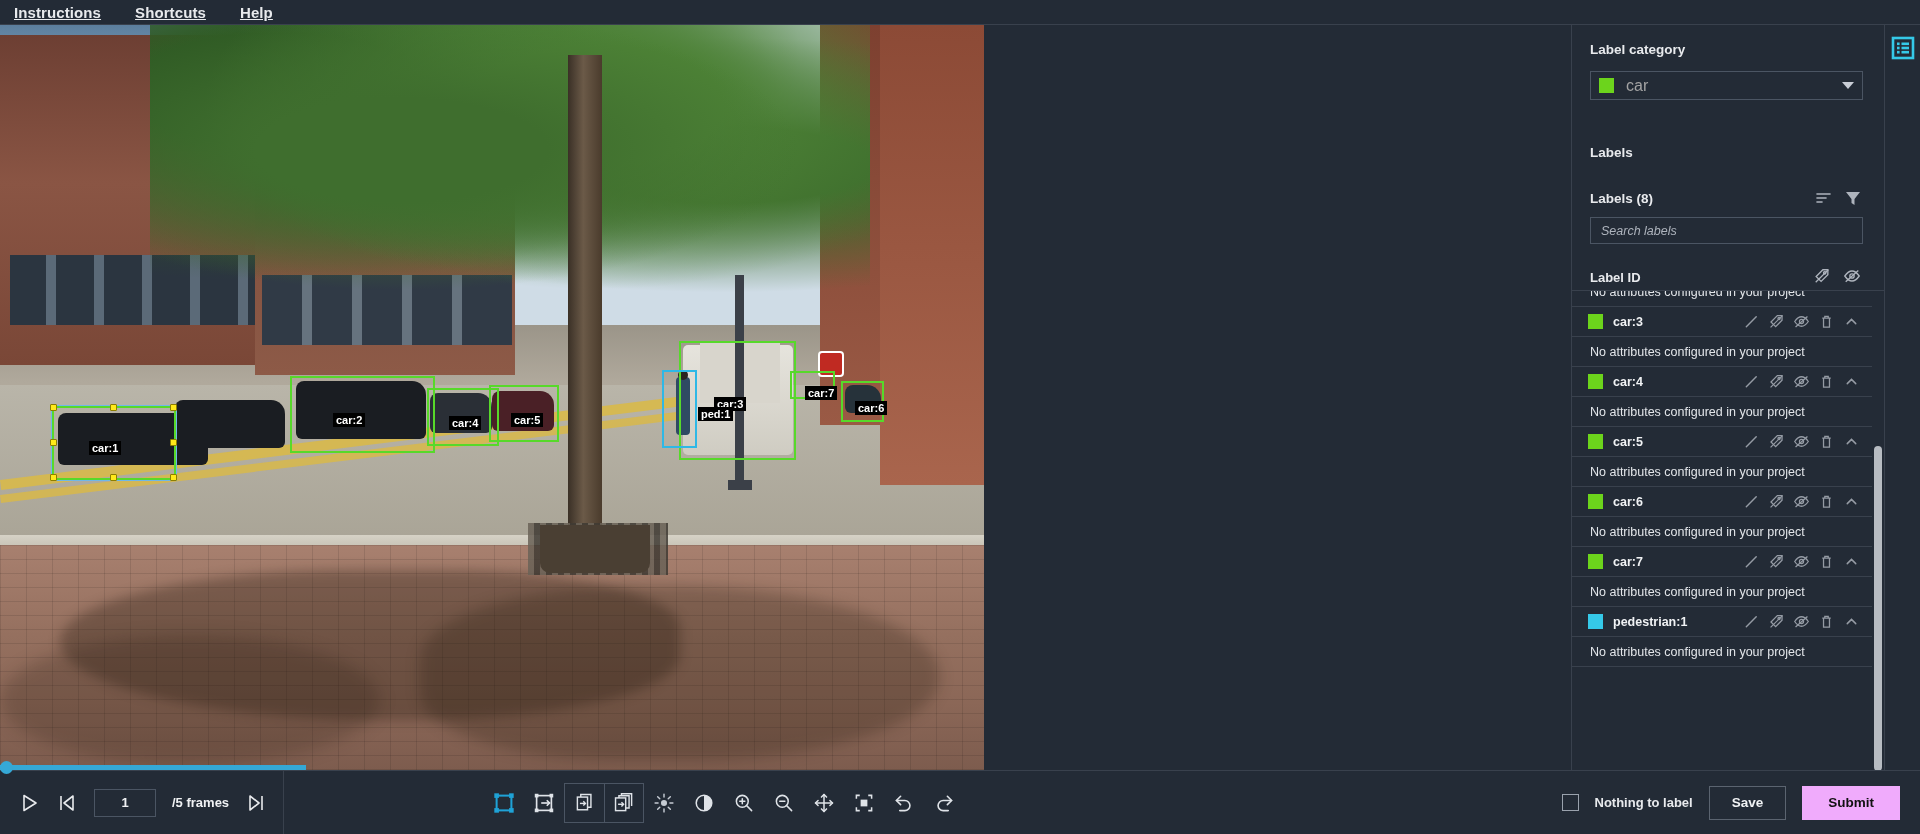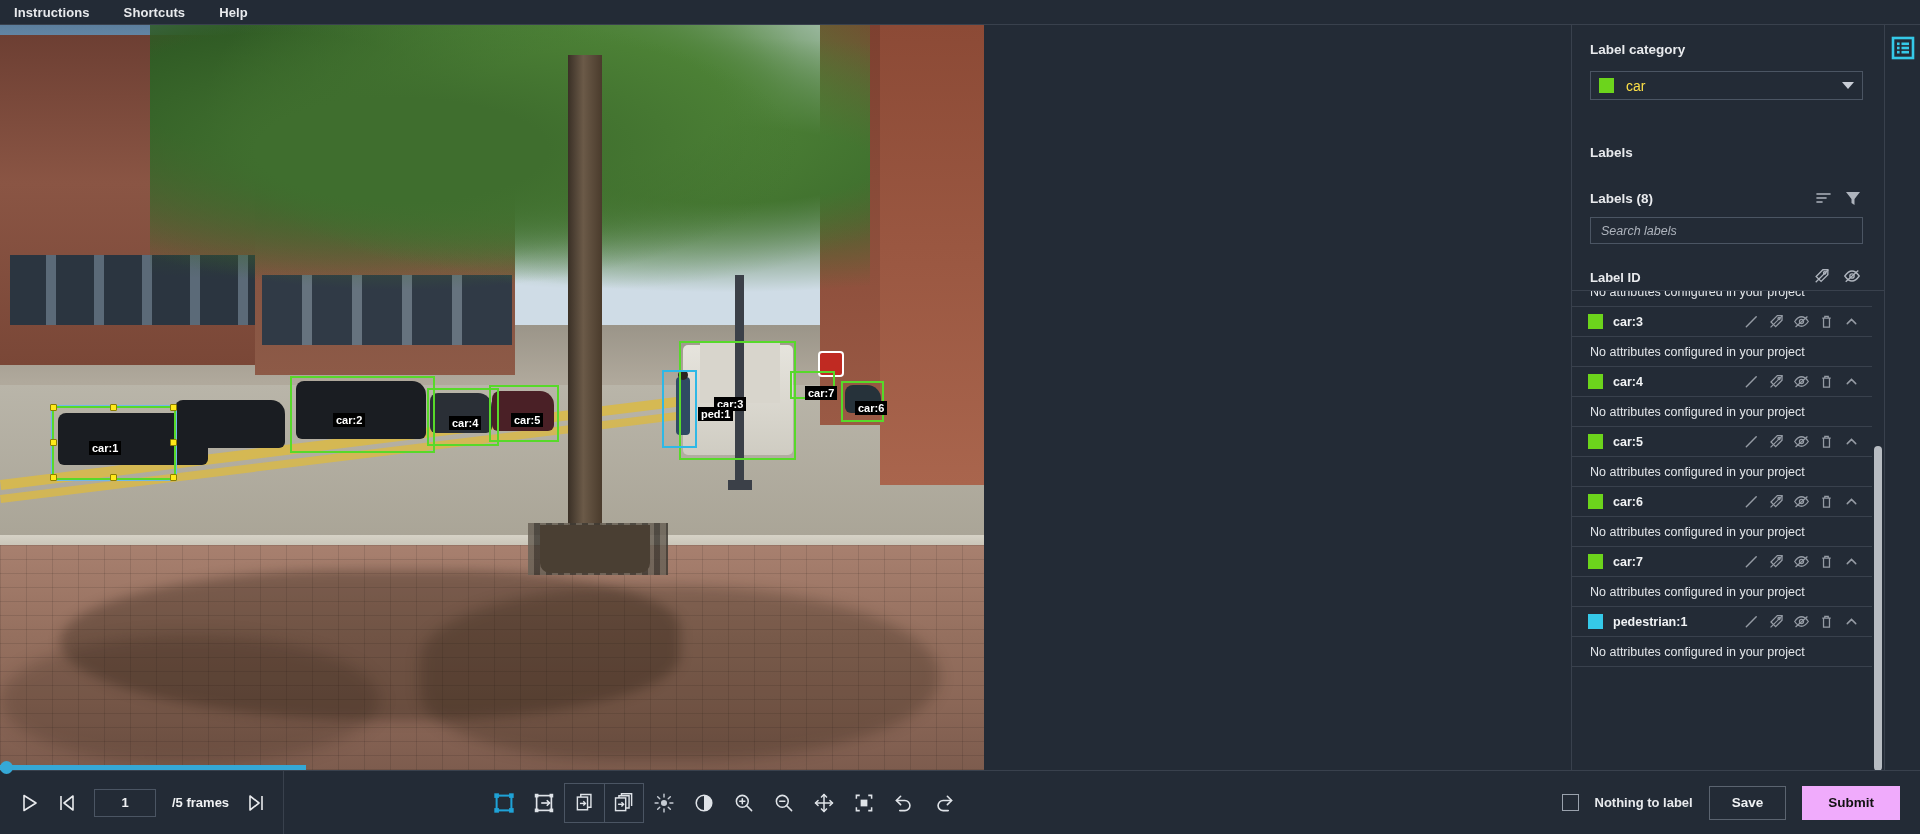--- a/index.html
+++ b/index.html
@@ -12,22 +12,23 @@
   .app { position: relative; width: 1920px; height: 834px; background: #232b36; }
 
   
   .topbar {
     position: absolute; top: 0; left: 0; width: 1920px; height: 25px;
     background: #232b36; display: flex; align-items: center;
     padding-left: 14px; gap: 34px;
     border-bottom: 1px solid #39414d;
   }
   .topbar .menu-item {
-    color: #e8eaed; font-size: 13px; font-weight: bold; cursor: pointer;
+    color: #e8eaed; font-size: 15px; font-weight: bold; cursor: pointer;
     letter-spacing: .1px;
+    text-decoration: underline;
   }
 
   
   .canvas-wrap {
     position: absolute; top: 25px; left: 0; width: 1571px; height: 745px;
     background: #232b36; overflow: hidden;
   }
   .photo {
     position: absolute; top: 0; left: 0; width: 984px; height: 745px;
     overflow: hidden;
@@ -121,21 +122,21 @@
     color:#e8eaed; font-size:13.5px; font-weight:bold;
     padding:0 0 0 18px;
   }
   .lbl-category { position:absolute; top:17px; left:0; }
   .select-box {
     position:absolute; top:46px; left:18px; width:273px; height:29px;
     border:1px solid #4b5musaa; border:1px solid #4b5563; background:#232b36;
     display:flex; align-items:center; padding:0 8px; cursor:pointer;
   }
   .swatch { width:15px; height:15px; background:#6cd41c; flex:0 0 auto; }
-  .select-text { color:#fde047; font-size:14px; margin-left:12px; flex:1; }
+  .select-text { color:#a3a3a3; font-size:16px; margin-left:12px; flex:1; }
   .caret {
     width:0; height:0; border-left:6px solid transparent; border-right:6px solid transparent;
     border-top:7px solid #c9ced6;
   }
   .labels-head { position:absolute; top:120px; left:0; }
   .labels-count-row {
     position:absolute; top:163px; left:18px; width:273px; height:20px;
     display:flex; align-items:center;
   }
   .labels-count { color:#e8eaed; font-size:13.5px; font-weight:bold; flex:1; }

